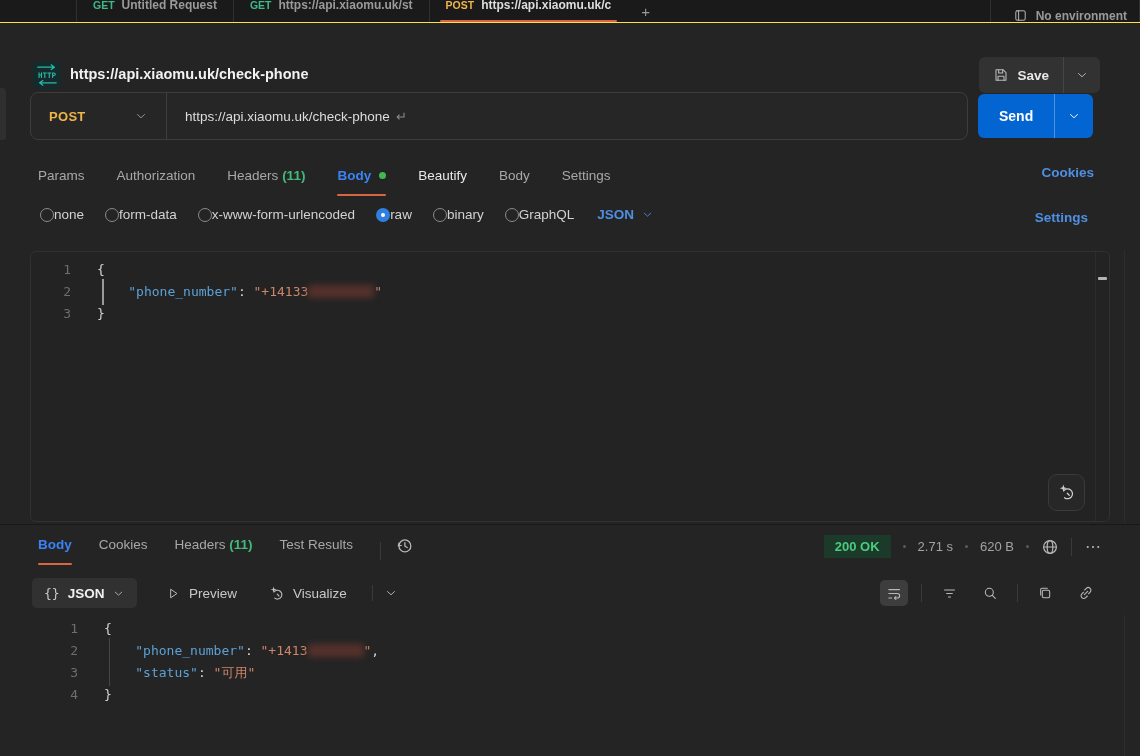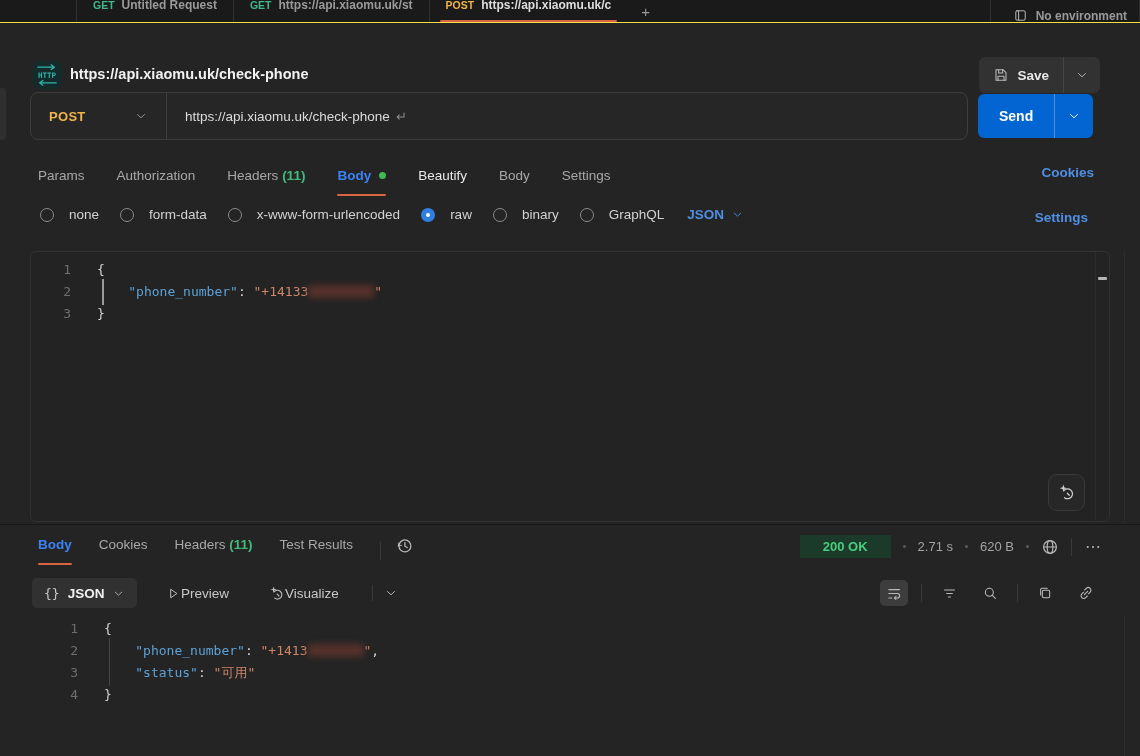--- a/index.html
+++ b/index.html
@@ -61,21 +61,21 @@
   .rtab { position:relative; font-size:13.5px; color:#a8a8a8; padding-bottom:13px; cursor:pointer; white-space:nowrap; }
   .rtab .cnt { color:#43b97c;font-weight:bold; }
   .rtab.bright { color:#e8e8e8; }
   .rtab.active { color:#3b82f6; font-weight:600; }
   .rtab .greendot { display:inline-block; width:7px; height:7px; border-radius:50%; background:#3fb950; margin-left:8px; vertical-align:1px; }
   .rtab.active .tab-underline { position:absolute; left:0; right:0; bottom:0; height:2px; background:#d96543; border-radius:1px; }
   .cookies-link { position:absolute; right:46px; top:165px; color:#4e8fe3; font-size:13.5px; font-weight:600; cursor:pointer; }
 
   
   .radio-row { position:absolute; left:40px; top:207px; display:flex; align-items:center; gap:21px; }
-  .radio-item { display:flex; align-items:center; gap:15px; cursor:pointer; }
+  .radio-item { display:flex; align-items:center; gap:0; cursor:pointer; }
   .rdot { width:14px; height:14px; border-radius:50%; border:1.5px solid #8a8a8a; flex:none; position:relative; }
   .radio-item.sel .rdot { border:none; background:#2f7fe0; }
   .radio-item.sel .rdot::after { content:''; position:absolute; left:5px; top:5px; width:4px; height:4px; border-radius:50%; background:#fff; }
   .rlabel { color:#d2d2d2; font-size:13.5px; }
   .fmt-sel { display:flex; align-items:center; gap:7px; margin-left:2px; cursor:pointer; }
   .fmt-label { color:#4e8fe3; font-size:13.5px; font-weight:700; }
   .fmt-sel svg.ic { stroke:#4e8fe3; }
   .beautify-link { position:absolute; right:52px; top:210px; color:#4e8fe3; font-size:13.5px; font-weight:600; cursor:pointer; }
 
   
@@ -104,31 +104,31 @@
   
   .h-divider { position:absolute; left:0; top:524px; width:1140px; height:1px; background:#181818; }
 
   
   .resp-header { position:absolute; left:0; top:531px; width:1140px; height:40px; }
   .resp-tabs { position:absolute; left:38px; top:5px; display:flex; align-items:center; gap:27px; }
   .resp-extra { display:flex; align-items:center; gap:14px; margin-left:0; }
   .vsep { width:1px; height:18px; background:#3a3a3a; }
   .resp-right { position:absolute; right:38px; top:4px; display:flex; align-items:center; gap:12px; }
   .status-pill { background:#1c3a29; color:#49cc7e; font-size:13px; font-weight:600;
-                 padding:4px 23px; border-radius:0; }
+                 padding:4px 11px; border-radius:0; }
   .sep-dot { width:3px; height:3px; border-radius:50%; background:#5a5a5a; }
   .meta-text { color:#a3a3a3; font-size:13px; }
 
   
   .resp-toolbar { position:absolute; left:0; top:578px; width:1140px; height:32px; }
   .json-btn { position:absolute; left:32px; top:0; height:30px; display:flex; align-items:center; gap:8px;
               background:#313131; border-radius:5px; padding:0 12px; cursor:pointer; }
   .braces { font-family:"DejaVu Sans Mono", monospace; color:#c9c9c9; font-size:13px; }
   .json-btn-label { color:#f0f0f0; font-size:13.5px; font-weight:600; }
-  .tool-item { position:absolute; top:0; height:30px; display:flex; align-items:center; gap:0; cursor:pointer; }
+  .tool-item { position:absolute; top:0; height:30px; display:flex; align-items:center; gap:8px; cursor:pointer; }
   .tool-label { color:#c8c8c8; font-size:13.5px; }
   .tool-sep { position:absolute; top:7px; width:1px; height:16px; background:#3a3a3a; }
   .right-tools { position:absolute; right:40px; top:2px; display:flex; align-items:center; gap:13px; }
   .icon-btn { display:flex; align-items:center; justify-content:center; width:28px; height:26px; border-radius:5px; cursor:pointer; }
   .icon-btn.on { background:#3d3d3d; }
 
   .resp-code { position:absolute; left:30px; top:618px; width:1080px; }
   .resp-code .ln { width:48px; }
 </style>
 </head>

